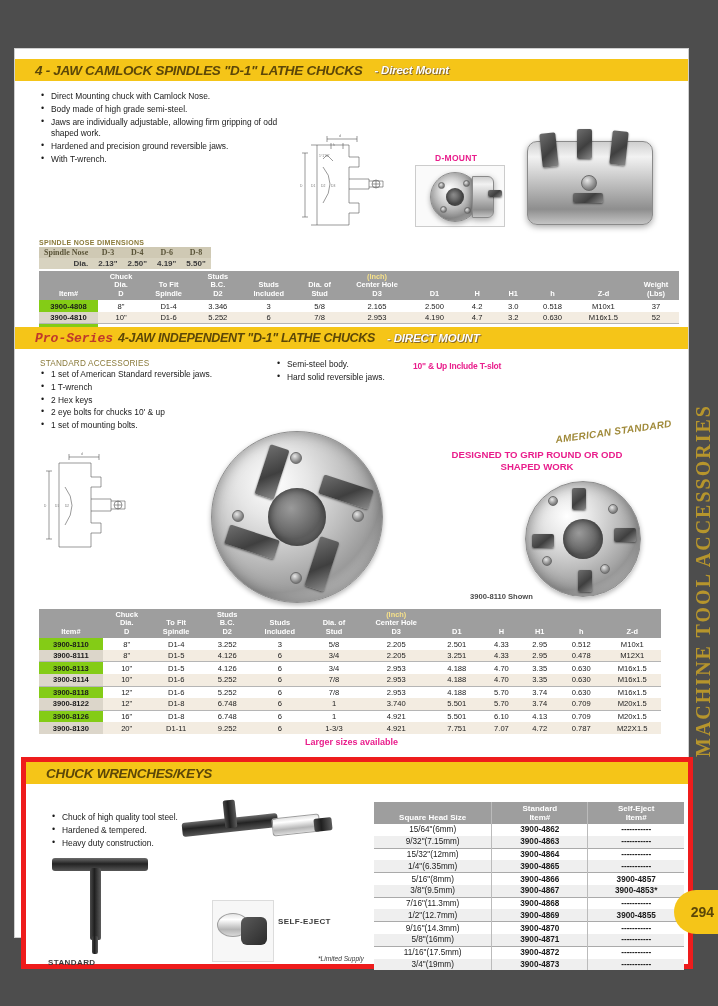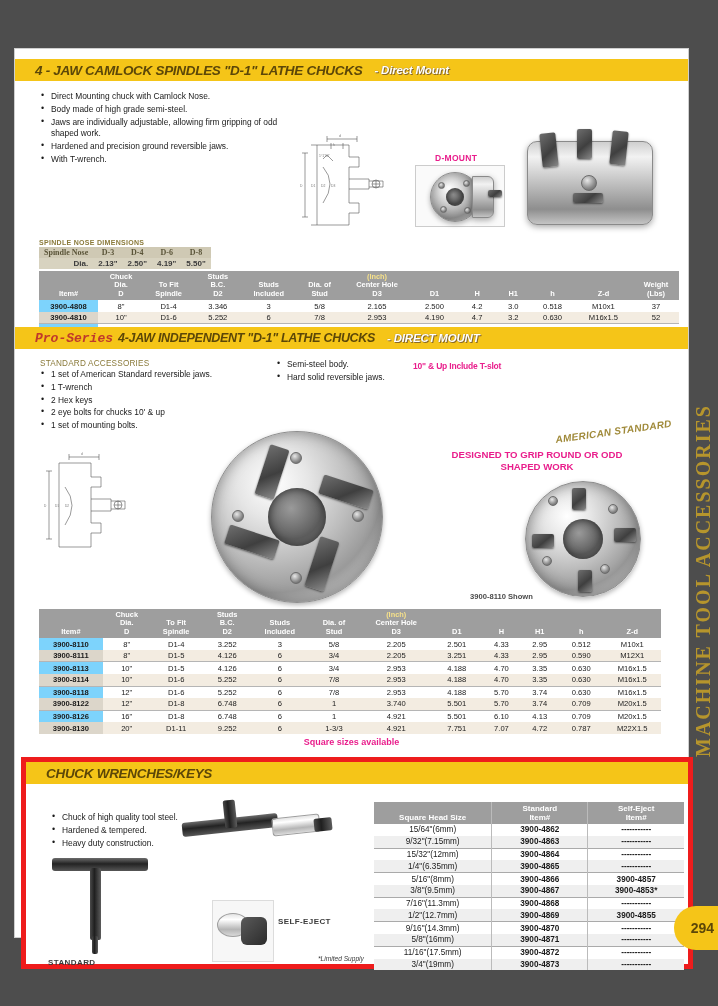--- a/index.html
+++ b/index.html
@@ -87,21 +87,21 @@
   table.dt thead td {
     background: #9e9e9e; color: #ffffff; font-size: 7.4px; font-weight: bold;
     text-align: center; padding: 2px 1px; line-height: 8.4px; vertical-align: bottom;
   }
   table.dt thead td .yel { color: #f5e08a; }
   table.dt tbody td {
     font-size: 7.6px; color: #1a1a1a; text-align: center; padding: 1.3px 1px;
     background: #ffffff;
   }
   table.dt tbody tr.alt td { background: #f3ece1; }
-  table.dt tbody td.item { font-weight: bold; background: #7dd3fc; text-align: center; }
+  table.dt tbody td.item { font-weight: bold; background: #84cc16; text-align: center; }
   table.dt tbody tr.alt td.item { background: #dcd6ca; }
   table.dt tbody tr.grp td { border-top: 1px solid #b5b5b5; }
 
   .tbl1 { position: absolute; left: 24px; top: 222px; width: 640px; }
   .tbl2 { position: absolute; left: 24px; top: 560px; width: 622px; }
 
   
   .std-acc-title { position: absolute; left: 25px; top: 310px; font-size: 8.2px; font-weight: normal; color: #8a7a3a; letter-spacing: .2px; }
   .blk2-bullets { position: absolute; left: 26px; top: 320px; width: 215px; }
   .blk2-bullets2 { position: absolute; left: 262px; top: 310px; width: 160px; }
@@ -194,21 +194,21 @@
   .vtab {
     position: absolute; right: 0; top: 300px; width: 30px; height: 560px;
     display: flex; align-items: center; justify-content: center;
   }
   .vtab span {
     transform: rotate(-90deg); white-space: nowrap;
     font-size: 20px; font-weight: bold; color: #c9a227; letter-spacing: 2px;
     font-family: "Liberation Serif", serif; opacity: .85;
   }
   .pagecircle {
-    position: absolute; right: 0px; bottom: 56px; width: 44px; height: 44px;
+    position: absolute; right: 0px; bottom: 72px; width: 44px; height: 44px;
     background: #f5c518; border-radius: 50% 0 0 50%;
     display: flex; align-items: center; justify-content: flex-end;
   }
   .pagecircle span { font-size: 14px; font-weight: bold; color: #5c4708; padding-right: 4px; }
 </style>
 </head>
 <body>
 
 <div class="page">
 
@@ -490,21 +490,21 @@
               <td class="item">3900-8111</td>
               <td>8"</td>
               <td>D1-5</td>
               <td>4.126</td>
               <td>6</td>
               <td>3/4</td>
               <td>2.205</td>
               <td>3.251</td>
               <td>4.33</td>
               <td>2.95</td>
-              <td>0.590</td>
+              <td>0.478</td>
               <td>M12X1</td>
             </tr>
             <tr class="grp">
               <td class="item">3900-8113</td>
               <td>10"</td>
               <td>D1-5</td>
               <td>4.126</td>
               <td>6</td>
               <td>3/4</td>
               <td>2.953</td>
@@ -581,21 +581,21 @@
               <td>7.751</td>
               <td>7.07</td>
               <td>4.72</td>
               <td>0.787</td>
               <td>M22X1.5</td>
             </tr>
           </tbody>
         </table>
     </div>
 
-    <div class="larger">Square sizes available</div>
+    <div class="larger">Larger sizes available</div>
 
     <div class="redbox">
       <div class="banner wr-banner">
         <span class="b-main">CHUCK WRENCHES/KEYS</span>
       </div>
 
       <ul class="bl wr-bullets">
         <li>Chuck of high quality tool steel.</li>
         <li>Hardened &amp; tempered.</li>
         <li>Heavy duty construction.</li>

